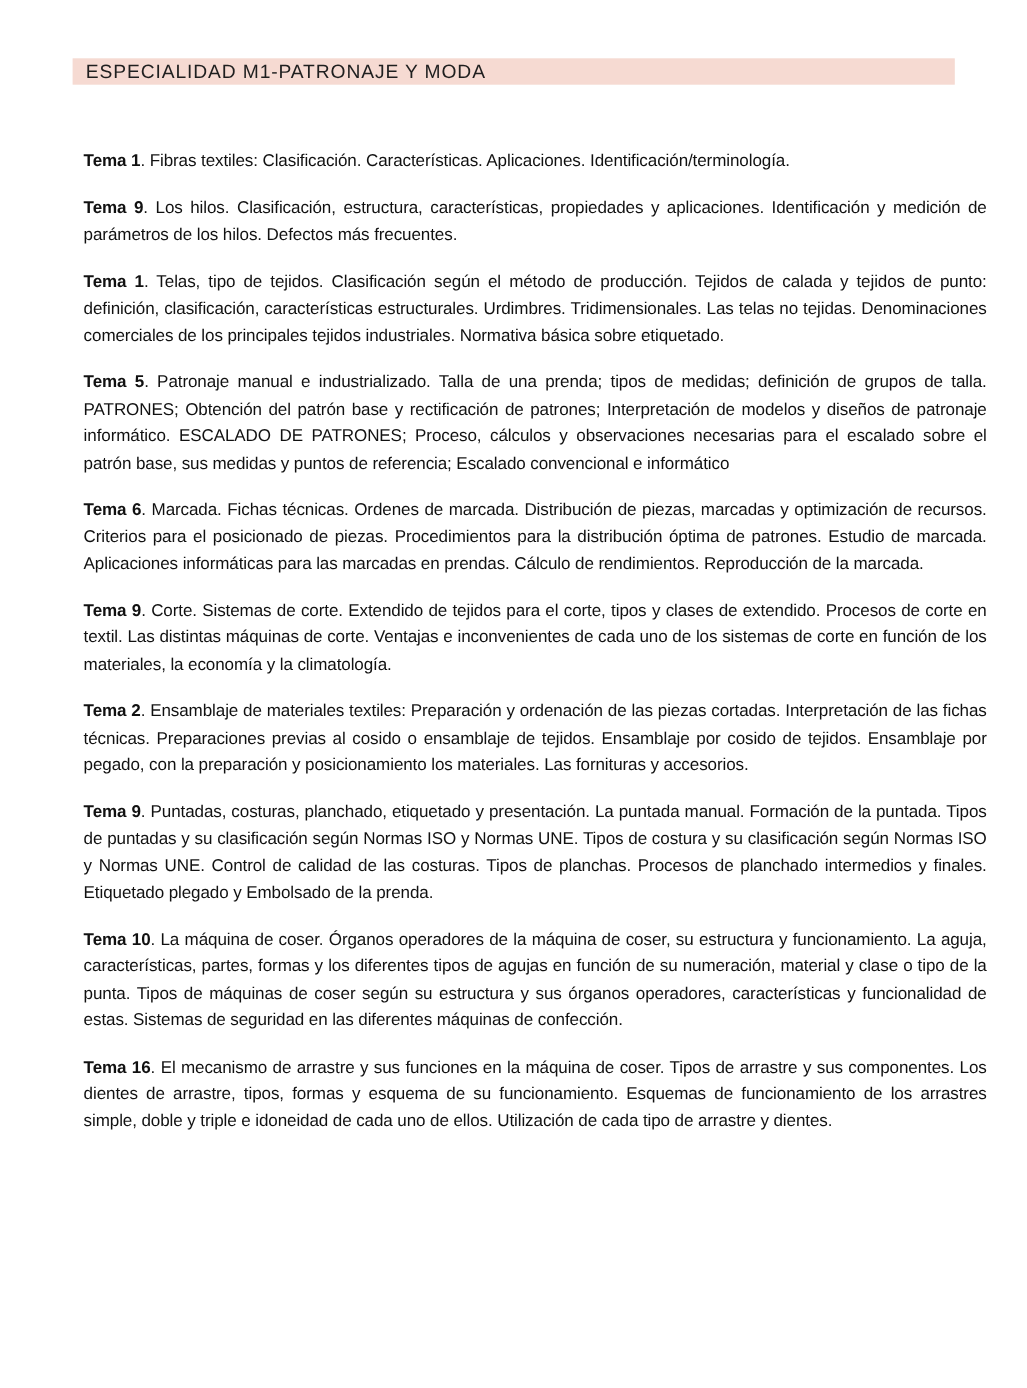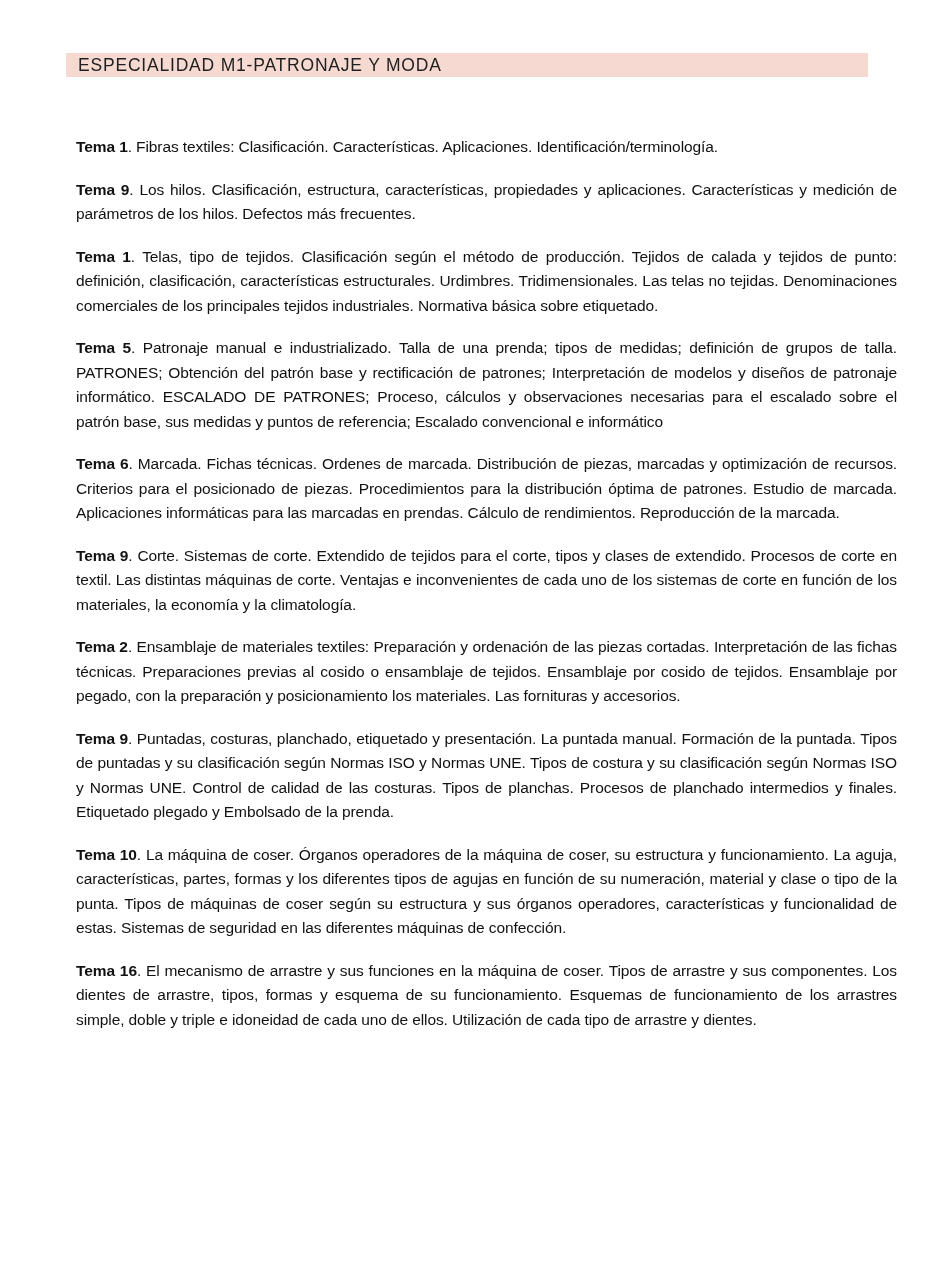--- a/index.html
+++ b/index.html
@@ -51,21 +51,21 @@
 <body>
 
 <div class="page">
 
   <div class="header-bar">
     <span class="header-title">ESPECIALIDAD M1-PATRONAJE Y MODA</span>
   </div>
 
   <div class="content">
     <p class="topic"><b>Tema 1</b><span>. Fibras textiles: Clasificación. Características. Aplicaciones. Identificación/terminología.</span></p>
-    <p class="topic"><b>Tema 9</b><span>. Los hilos. Clasificación, estructura, características, propiedades y aplicaciones. Características y medición de parámetros de los hilos. Defectos más frecuentes.</span></p>
+    <p class="topic"><b>Tema 9</b><span>. Los hilos. Clasificación, estructura, características, propiedades y aplicaciones. Identificación y medición de parámetros de los hilos. Defectos más frecuentes.</span></p>
     <p class="topic"><b>Tema 1</b><span>. Telas, tipo de tejidos. Clasificación según el método de producción. Tejidos de calada y tejidos de punto: definición, clasificación, características estructurales. Urdimbres. Tridimensionales. Las telas no tejidas. Denominaciones comerciales de los principales tejidos industriales. Normativa básica sobre etiquetado.</span></p>
     <p class="topic"><b>Tema 5</b><span>. Patronaje manual e industrializado. Talla de una prenda; tipos de medidas; definición de grupos de talla. PATRONES; Obtención del patrón base y rectificación de patrones; Interpretación de modelos y diseños de patronaje informático. ESCALADO DE PATRONES; Proceso, cálculos y observaciones necesarias para el escalado sobre el patrón base, sus medidas y puntos de referencia; Escalado convencional e informático</span></p>
     <p class="topic"><b>Tema 6</b><span>. Marcada. Fichas técnicas. Ordenes de marcada. Distribución de piezas, marcadas y optimización de recursos. Criterios para el posicionado de piezas. Procedimientos para la distribución óptima de patrones. Estudio de marcada. Aplicaciones informáticas para las marcadas en prendas. Cálculo de rendimientos. Reproducción de la marcada.</span></p>
     <p class="topic"><b>Tema 9</b><span>. Corte. Sistemas de corte. Extendido de tejidos para el corte, tipos y clases de extendido. Procesos de corte en textil. Las distintas máquinas de corte. Ventajas e inconvenientes de cada uno de los sistemas de corte en función de los materiales, la economía y la climatología.</span></p>
     <p class="topic"><b>Tema 2</b><span>. Ensamblaje de materiales textiles: Preparación y ordenación de las piezas cortadas. Interpretación de las fichas técnicas. Preparaciones previas al cosido o ensamblaje de tejidos. Ensamblaje por cosido de tejidos. Ensamblaje por pegado, con la preparación y posicionamiento los materiales. Las fornituras y accesorios.</span></p>
     <p class="topic"><b>Tema 9</b><span>. Puntadas, costuras, planchado, etiquetado y presentación. La puntada manual. Formación de la puntada. Tipos de puntadas y su clasificación según Normas ISO y Normas UNE. Tipos de costura y su clasificación según Normas ISO y Normas UNE. Control de calidad de las costuras. Tipos de planchas. Procesos de planchado intermedios y finales. Etiquetado plegado y Embolsado de la prenda.</span></p>
     <p class="topic"><b>Tema 10</b><span>. La máquina de coser. Órganos operadores de la máquina de coser, su estructura y funcionamiento. La aguja, características, partes, formas y los diferentes tipos de agujas en función de su numeración, material y clase o tipo de la punta. Tipos de máquinas de coser según su estructura y sus órganos operadores, características y funcionalidad de estas. Sistemas de seguridad en las diferentes máquinas de confección.</span></p>
     <p class="topic"><b>Tema 16</b><span>. El mecanismo de arrastre y sus funciones en la máquina de coser. Tipos de arrastre y sus componentes. Los dientes de arrastre, tipos, formas y esquema de su funcionamiento. Esquemas de funcionamiento de los arrastres simple, doble y triple e idoneidad de cada uno de ellos. Utilización de cada tipo de arrastre y dientes.</span></p>
   </div>
 

